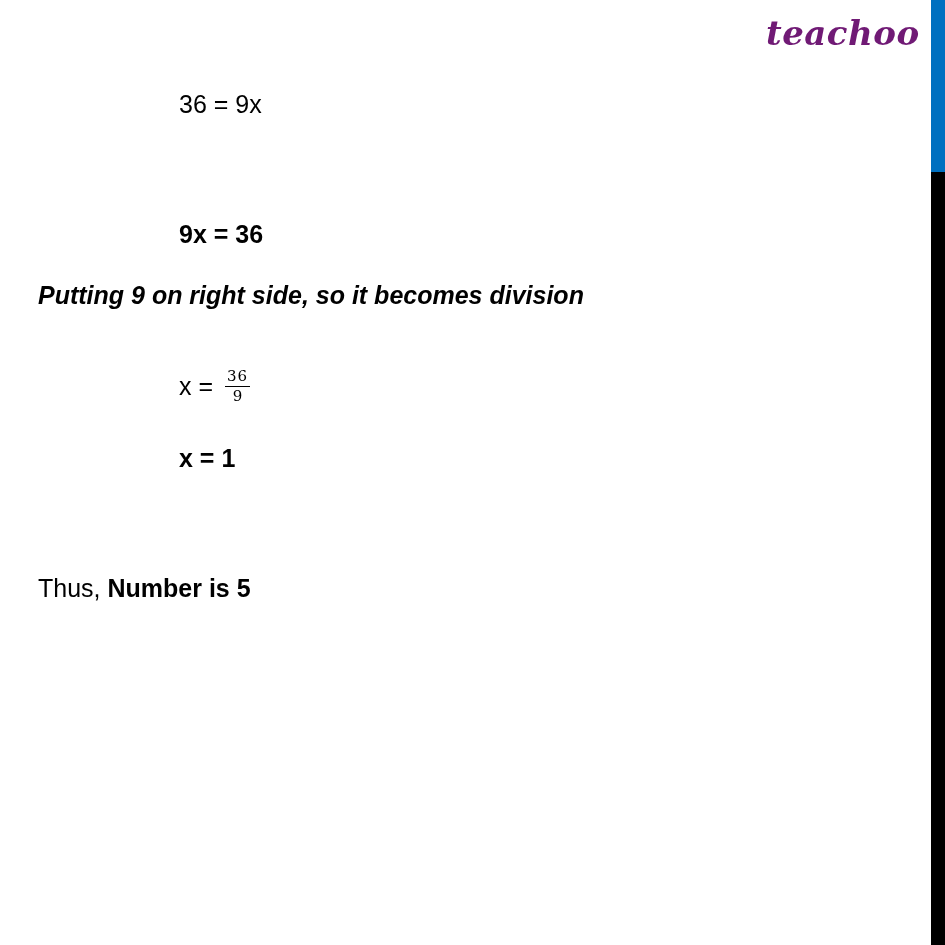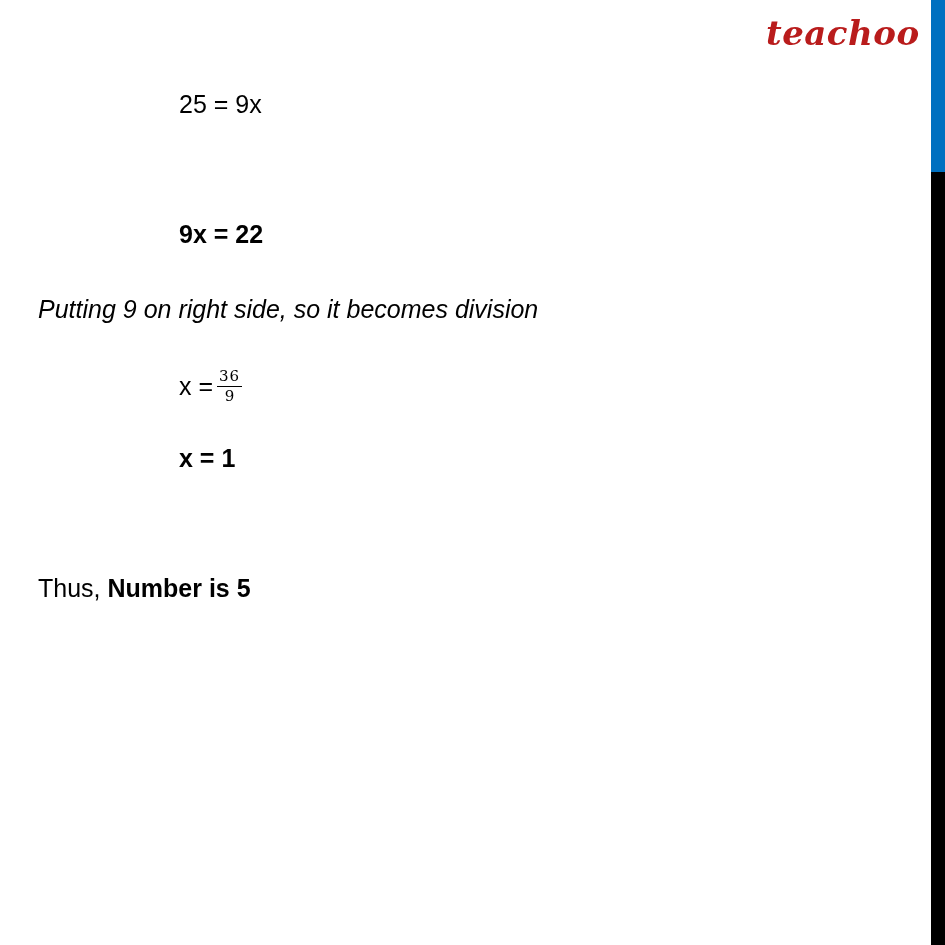--- a/index.html
+++ b/index.html
@@ -36,41 +36,41 @@
     }
     .logo {
       position: absolute;
       left: 766px;
       top: 16px;
       font-family: "DejaVu Serif", serif;
       font-style: italic;
       font-weight: bold;
       font-size: 34px;
       letter-spacing: 0.5px;
-      color: #b91c1c;
+      color: #701a75;
       line-height: 1;
     }
     .line {
       position: absolute;
       font-size: 25px;
       line-height: 30px;
       white-space: nowrap;
     }
     .indent { left: 179px; }
     .left { left: 38px; }
     .italic { font-style: italic; }
     .bold { font-weight: bold; }
     .frac {
       display: inline-block;
       vertical-align: middle;
       text-align: center;
       font-family: "DejaVu Serif", serif;
       font-size: 15px;
       line-height: 17px;
-      margin-left: 4px;
+      margin-left: 12px;
       position: relative;
       top: -2px;
     }
     .frac .num {
       display: block;
       border-bottom: 1.5px solid #000;
       padding: 0 2px 1px 2px;
       letter-spacing: 1px;
     }
     .frac .den {
@@ -83,26 +83,26 @@
 
 <div class="page">
 
   <div class="logo">teachoo</div>
 
   <div class="side-bar">
     <div class="side-bar-accent"></div>
   </div>
 
 
-  <div class="line indent" style="top:89px;">25 = 9x</div>
+  <div class="line indent" style="top:89px;">36 = 9x</div>
 
 
-  <div class="line indent bold" style="top:219px;">9x = 22</div>
+  <div class="line indent bold" style="top:219px;">9x = 36</div>
 
-  <div class="line left italic" style="top:294px;">Putting 9 on right side, so it becomes division</div>
+  <div class="line left italic" style="top:280px;font-weight:bold;">Putting 9 on right side, so it becomes division</div>
 
   <div class="line indent" style="top:370px;">
     <span>x =</span><span class="frac"><span class="num">36</span><span class="den">9</span></span>
   </div>
 
   <div class="line indent bold" style="top:443px;">x = 1</div>
 
   <div class="line left" style="top:573px;">
     <span>Thus, </span><span class="bold">Number is 5</span>
   </div>

